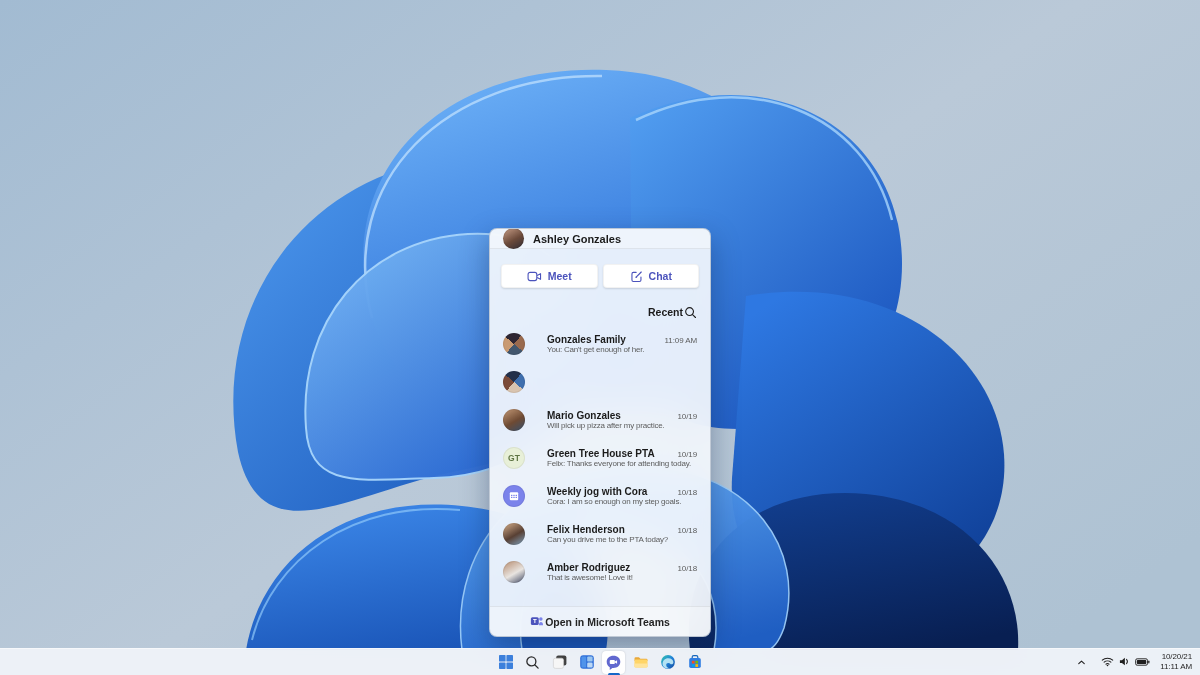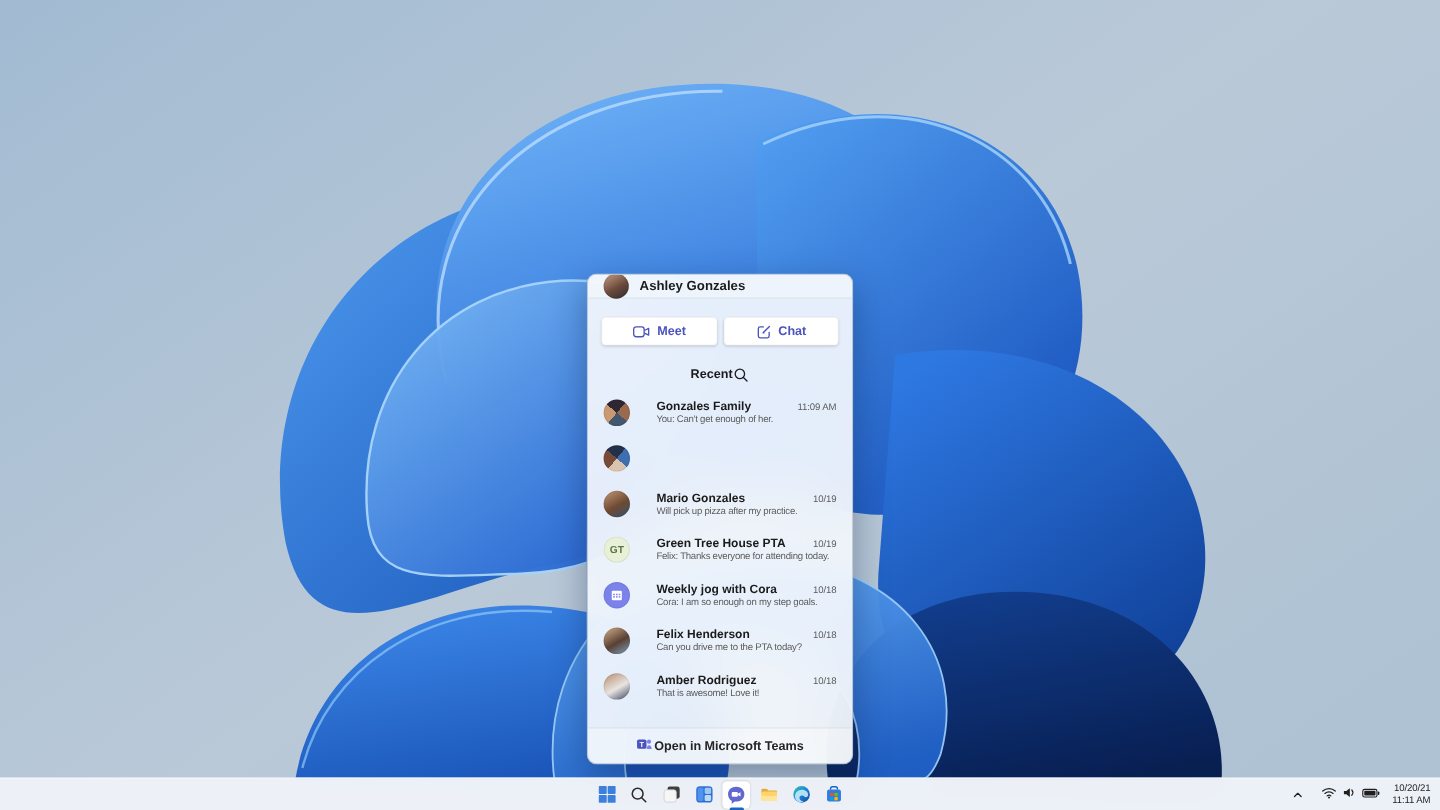--- a/index.html
+++ b/index.html
@@ -24,21 +24,21 @@
     box-shadow:0 0 0 1px rgba(0,0,0,0.08) inset; }
   .header-name { font-size:11px; font-weight:700; color:#1b1b1b; }
 
   .panel-actions { display:flex; gap:5px; padding:15px 11px 0 11px;justify-content:flex-end; }
   .action-btn { flex:1; height:24px; background:#ffffff; border:1px solid rgba(0,0,0,0.05);
     border-radius:4px; box-shadow:0 1px 2px rgba(0,0,0,0.13);
     display:flex; align-items:center; justify-content:center; gap:6px;
     font-size:10.5px; font-weight:700; color:#4b53bc; cursor:pointer; }
   .action-btn svg { display:block; }
 
-  .recent-row { display:flex; align-items:center; justify-content:center; padding:17px 13px 6px 13px; }
+  .recent-row { display:flex; align-items:center; justify-content:flex-end; padding:17px 13px 6px 13px; }
   .recent-label { font-size:10.5px; font-weight:700; color:#1b1b1b; }
   .search-btn { width:14px; height:14px; cursor:pointer; display:flex; align-items:center; justify-content:center; }
 
   .chat-list { }
   .chat-item { display:flex; align-items:center; gap:22px; height:38px; padding:0 13px; cursor:pointer; }
   .chat-avatar { width:22px; height:22px; border-radius:50%; flex:0 0 auto;
     display:flex; align-items:center; justify-content:center;
     box-shadow:0 0 0 1px rgba(0,0,0,0.06) inset; overflow:hidden;
     font-size:8.5px; font-weight:700; }
   .chat-body { flex:1; min-width:0; }

